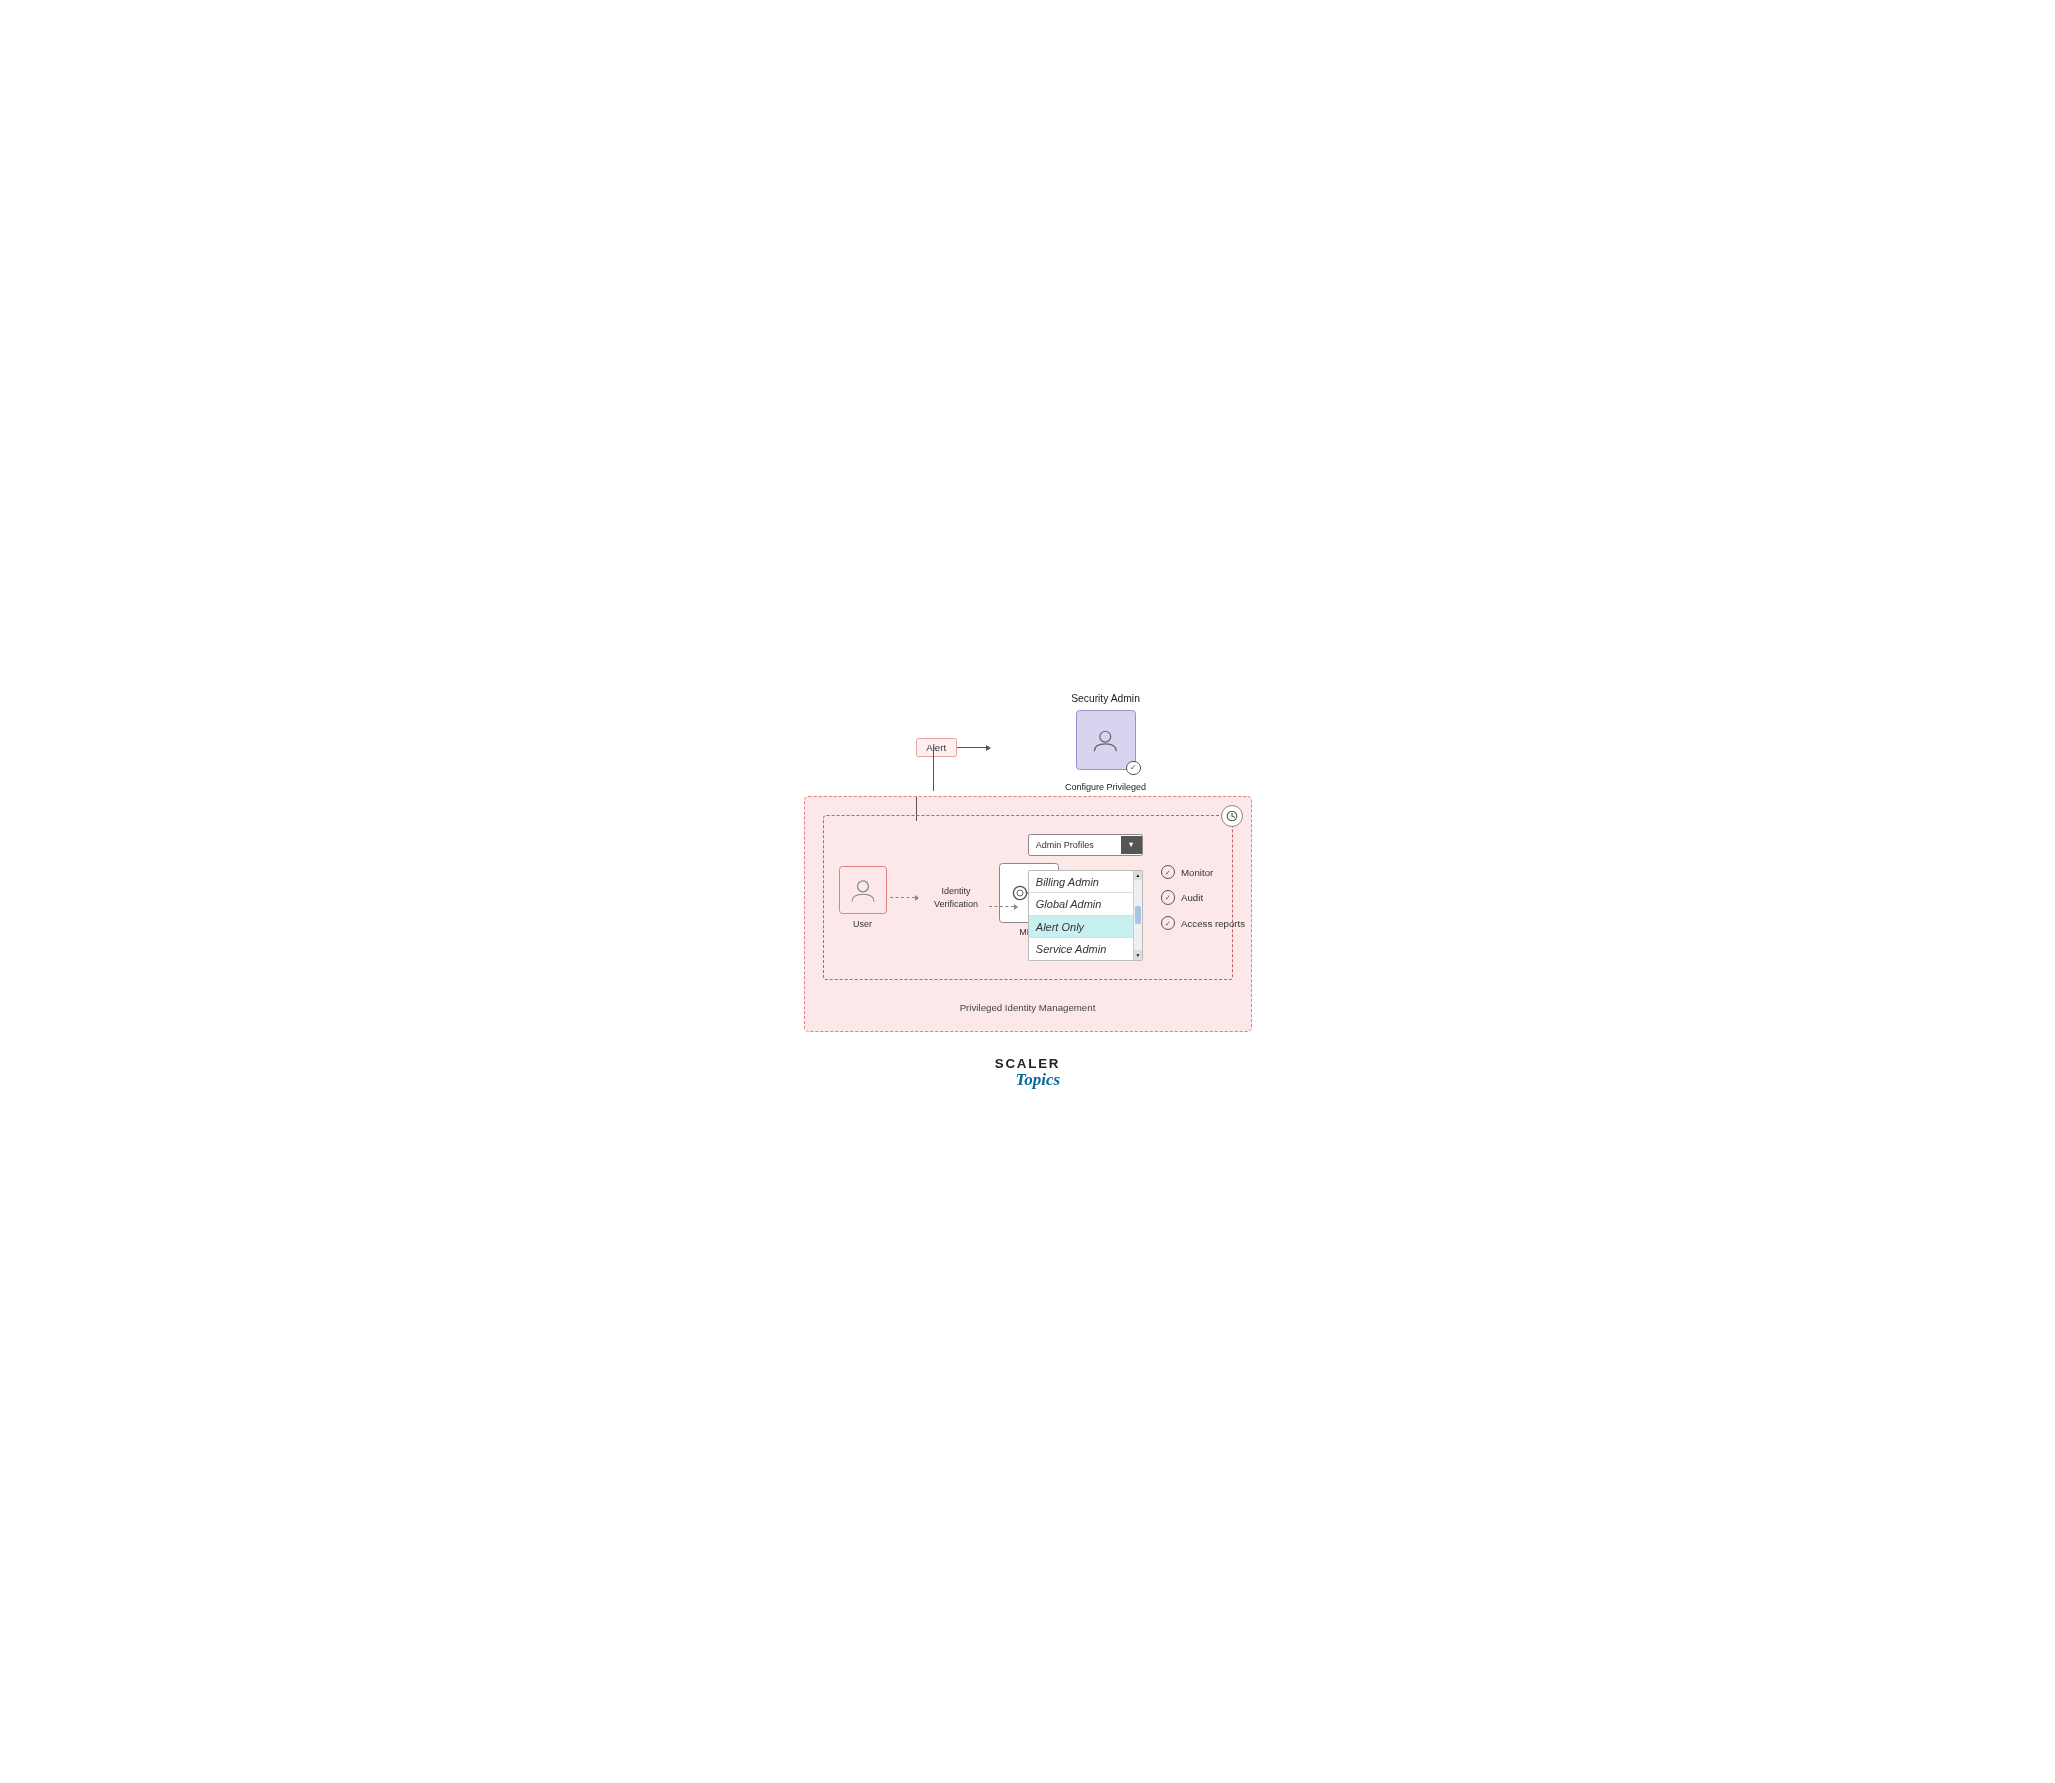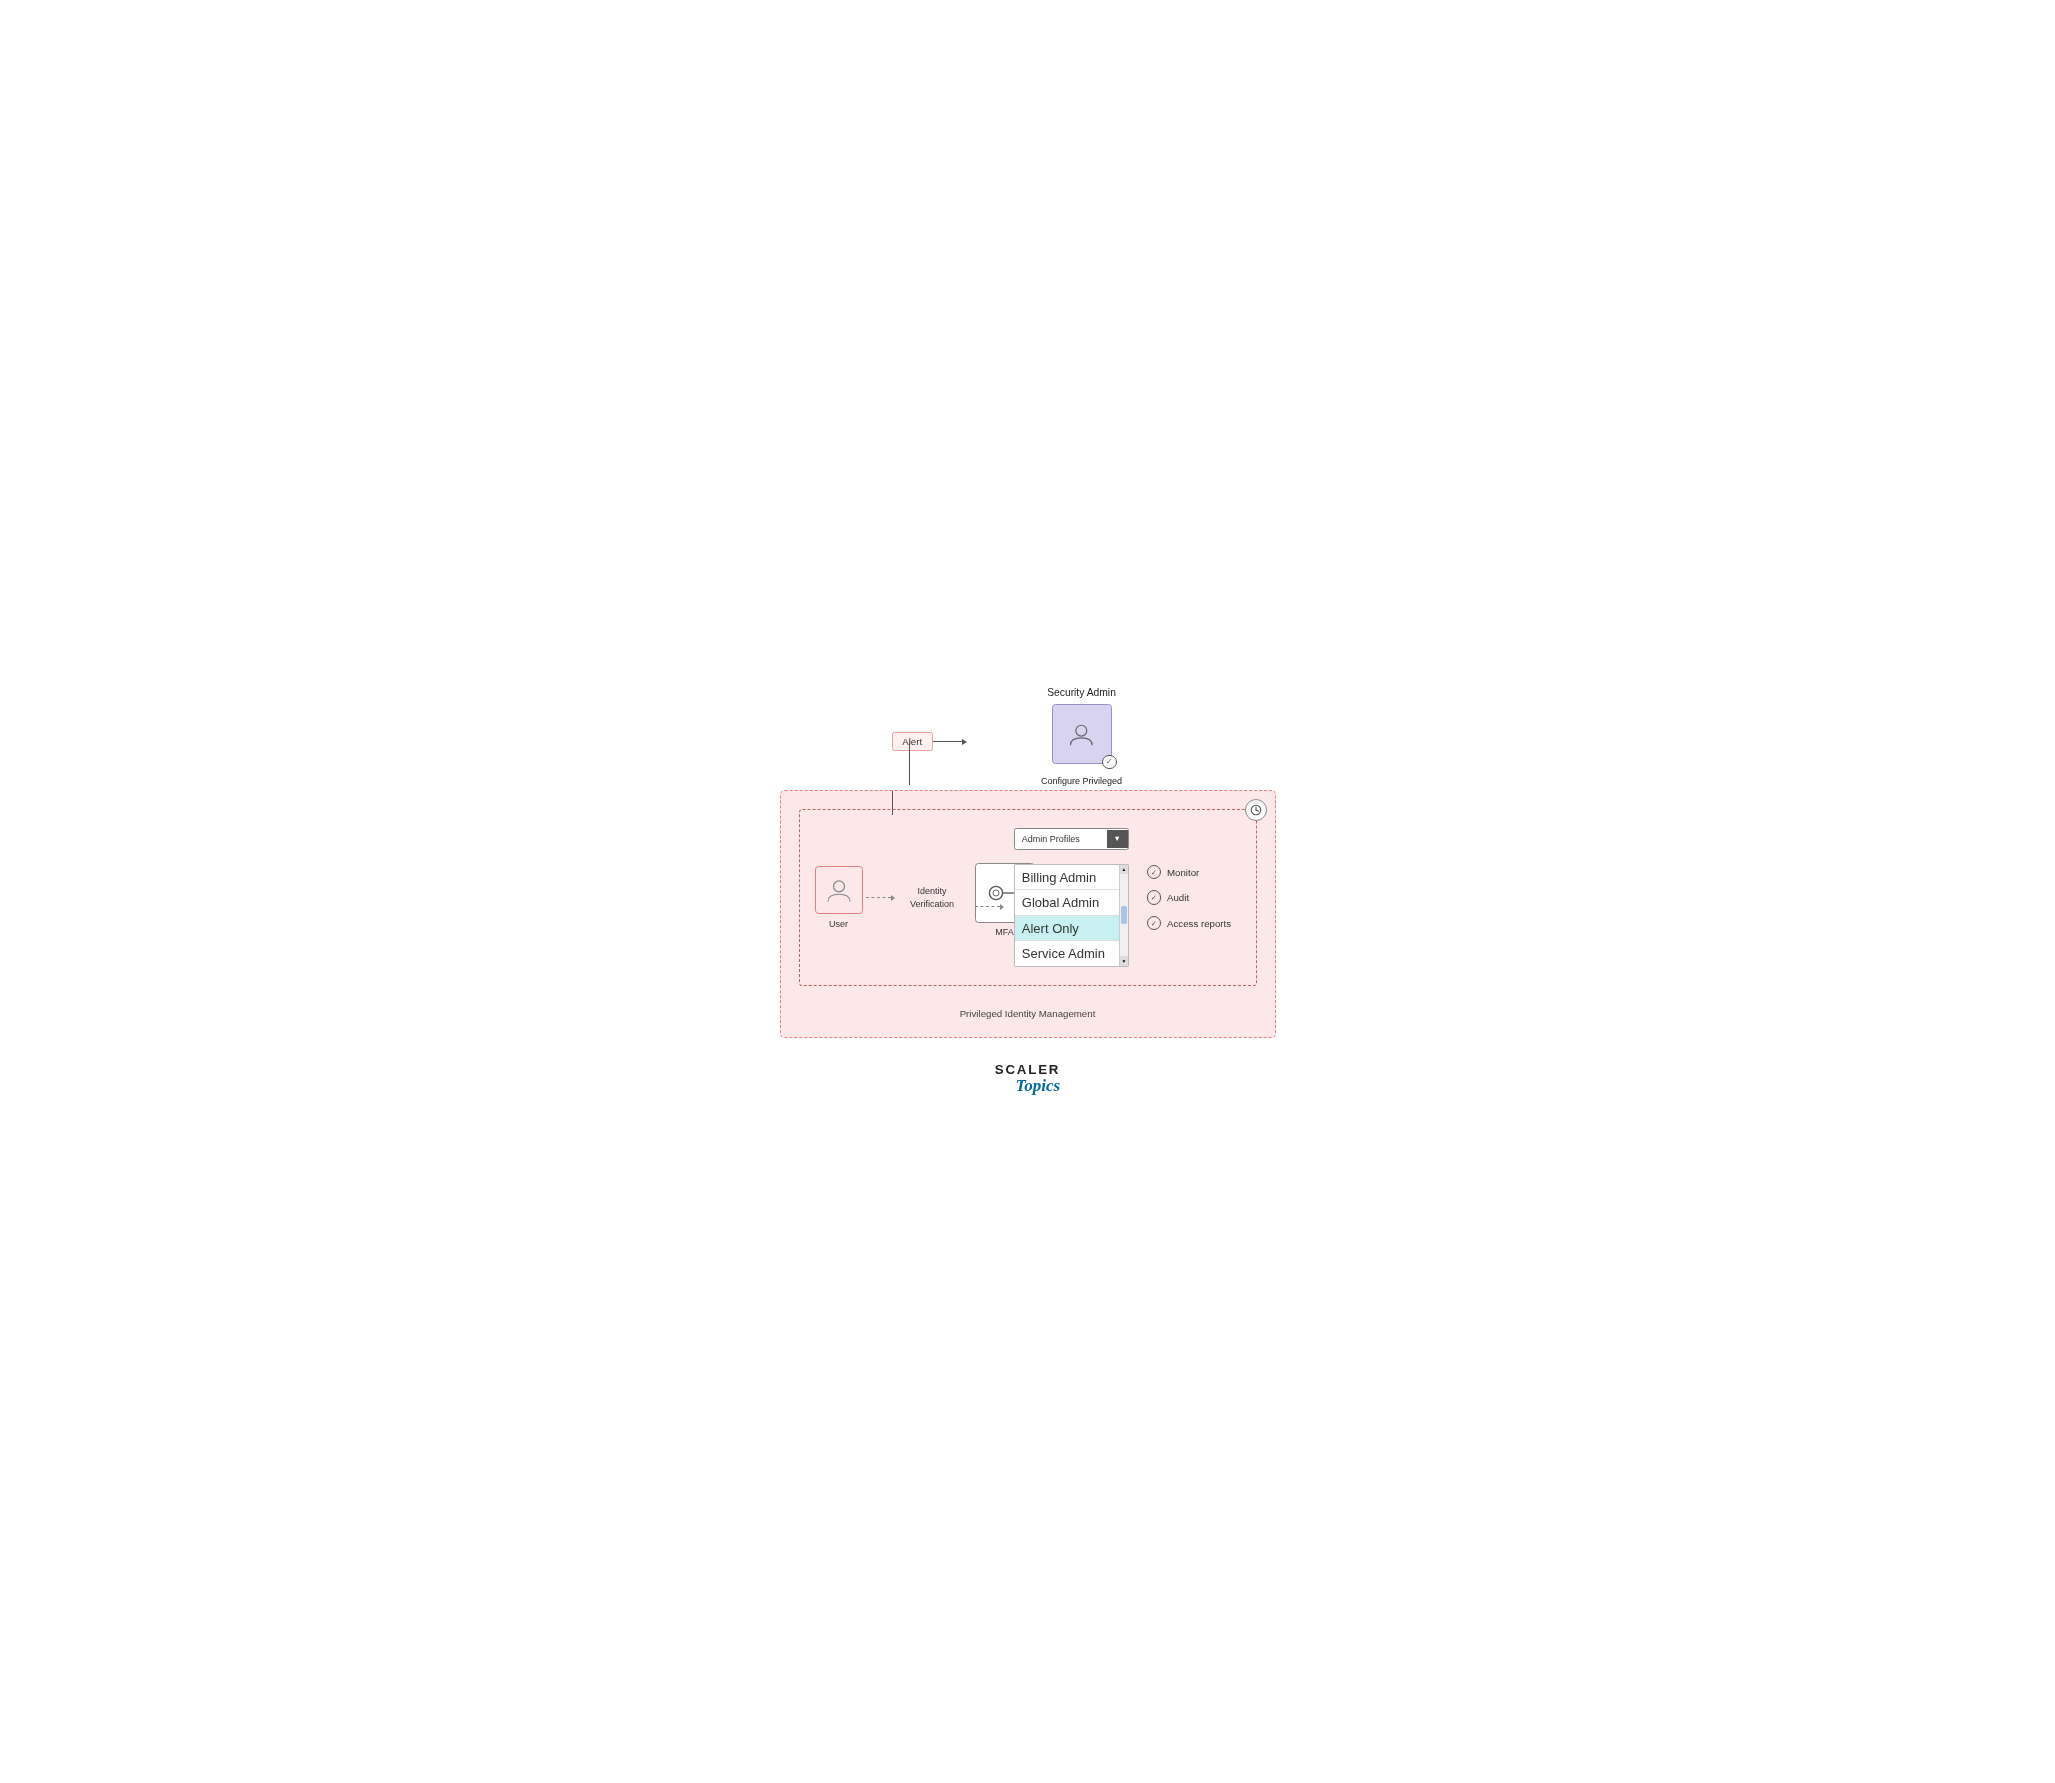--- a/index.html
+++ b/index.html
@@ -6,21 +6,21 @@
     body {
       background: #fff;
       font-family: 'Segoe UI', Arial, sans-serif;
       display: flex;
       justify-content: center;
       align-items: center;
       min-height: 100vh;
       padding: 24px;
     }
     .diagram-container {
-      width: 496px;
+      width: 448px;
       position: relative;
       display: flex;
       flex-direction: column;
       align-items: center;
     }
     .security-admin-label {
       font-size: 10.3px;
       color: #222;
       margin-bottom: 6px;
       text-align: center;
@@ -227,24 +227,25 @@
     }
     .dropdown-list {
       border: 1.2px solid #bbb;
       background: #fff;
       border-radius: 1.2px;
       overflow: hidden;
       position: relative;
     }
     .dropdown-item {
       padding: 4.8px 7.3px;
-      font-size: 13px;
+      font-size: 11px;
       color: #333;
       border-bottom: 0.6px solid #ddd;
       background: #fff;
+      font-style: italic;
     }
     .dropdown-item:last-child {
       border-bottom: none;
     }
     .dropdown-item.selected {
       background: #c8f0f0;
     }
     .scrollbar {
       position: absolute;
       right: 0;

